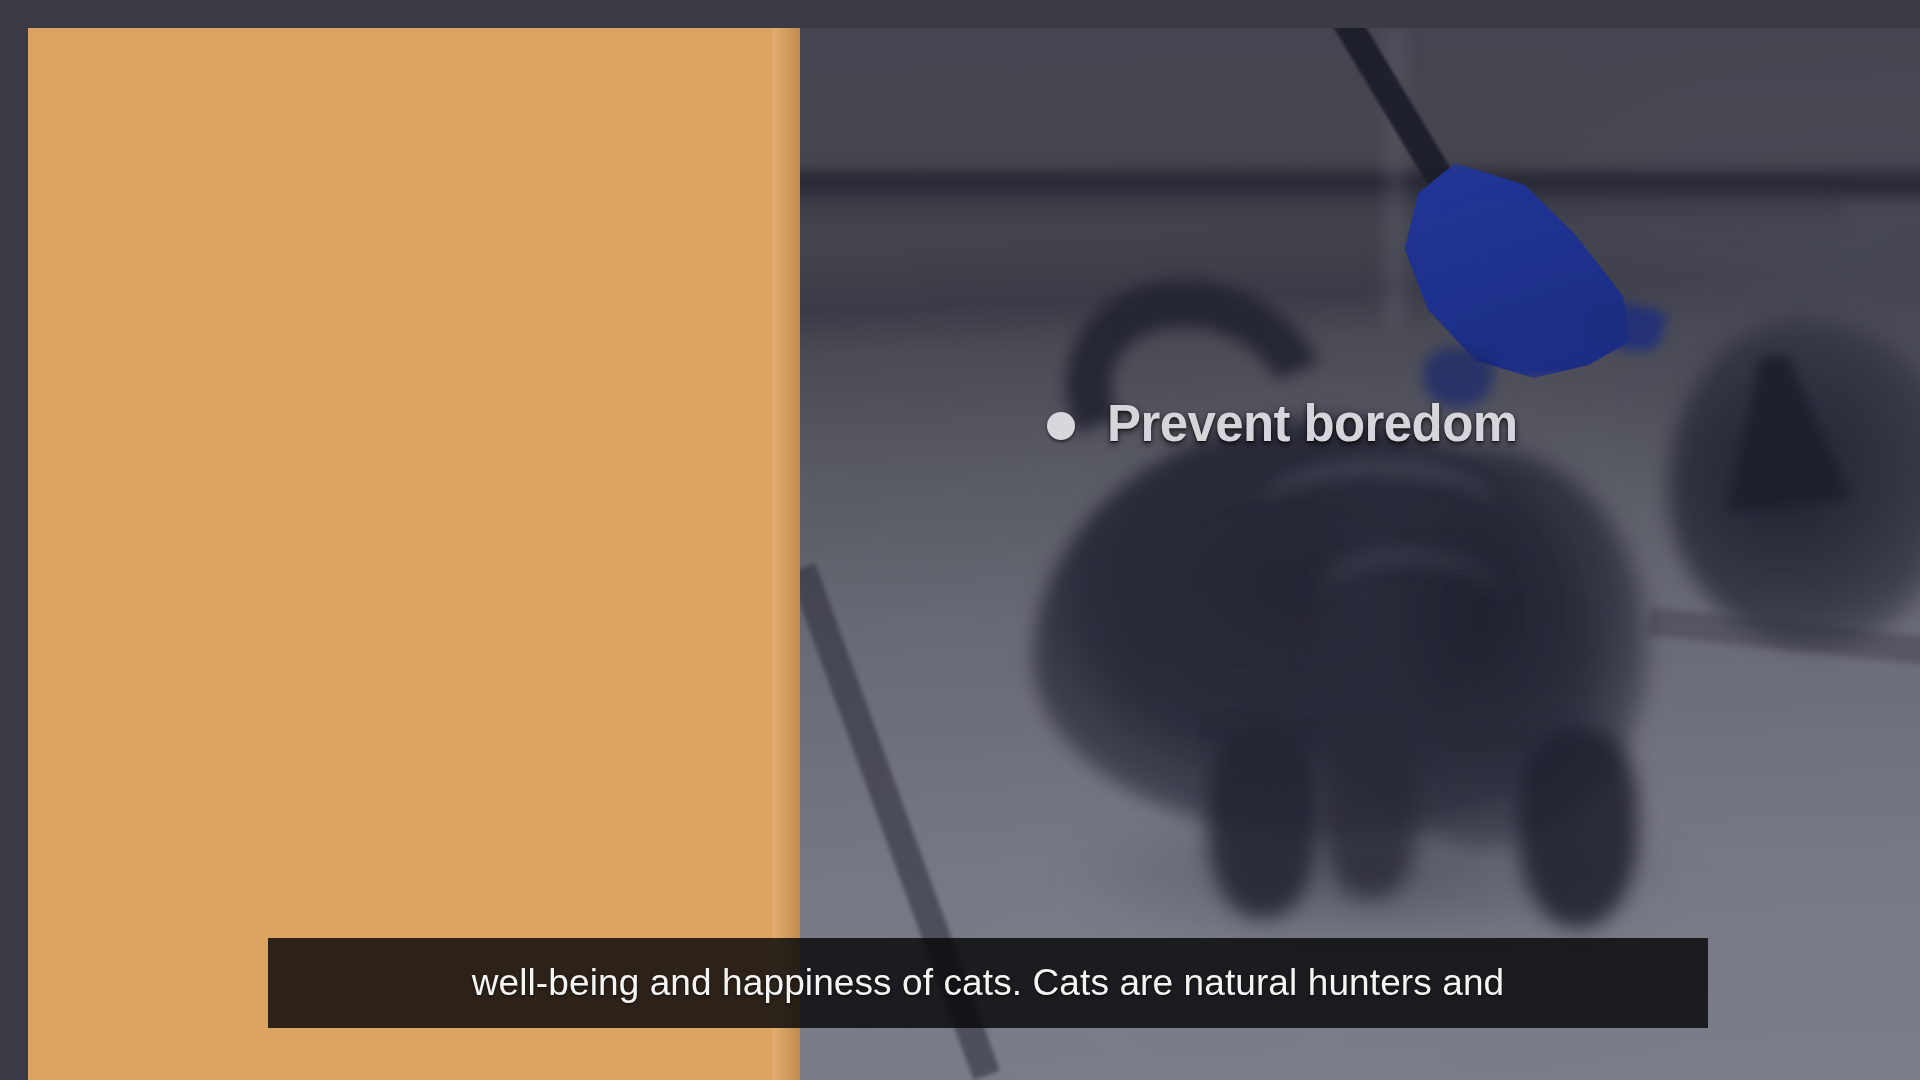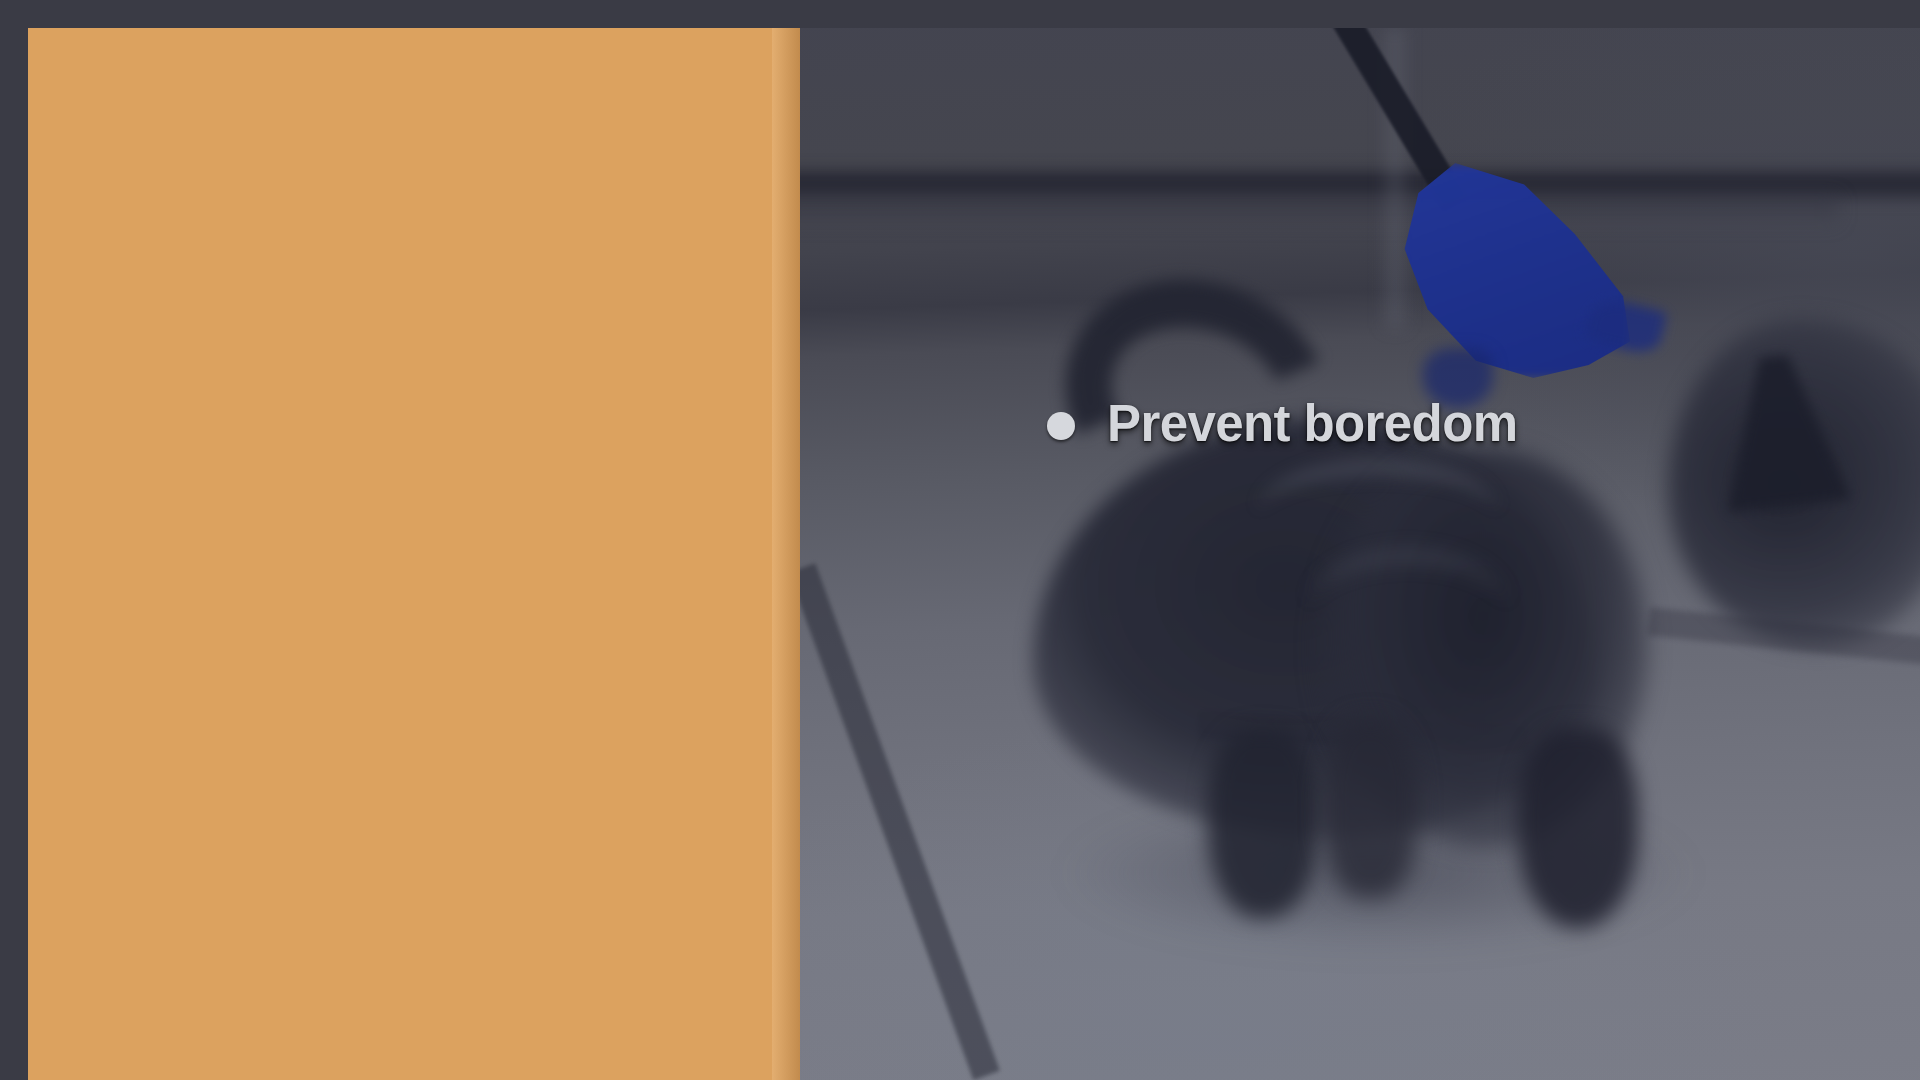--- a/index.html
+++ b/index.html
@@ -319,14 +319,17 @@
   <div class="feather-wisp"></div>
 
   <div class="bullet-row">
     <span class="bullet-dot"></span>
     <span class="bullet-text">Prevent boredom</span>
   </div>
 
   <div class="left-panel"></div>
   <div class="panel-edge"></div>
 
+  <div class="caption-bar">
+    <span class="caption-text">well-being and happiness of cats. Cats are natural hunters and</span>
+  </div>
 
 </div>
 
 </body></html>

